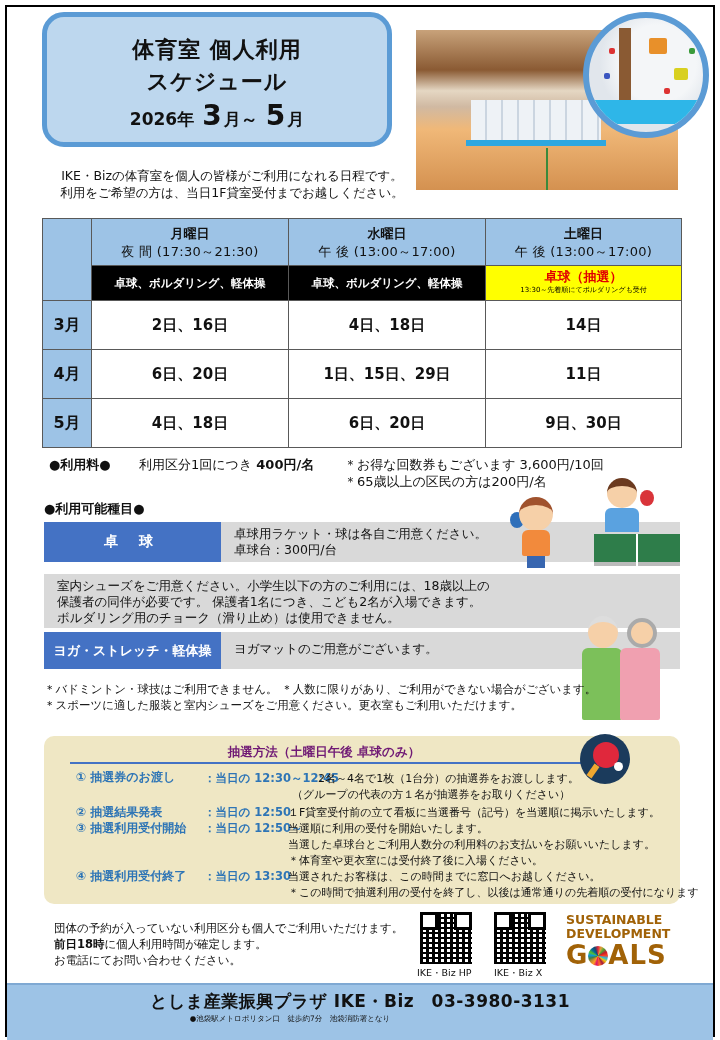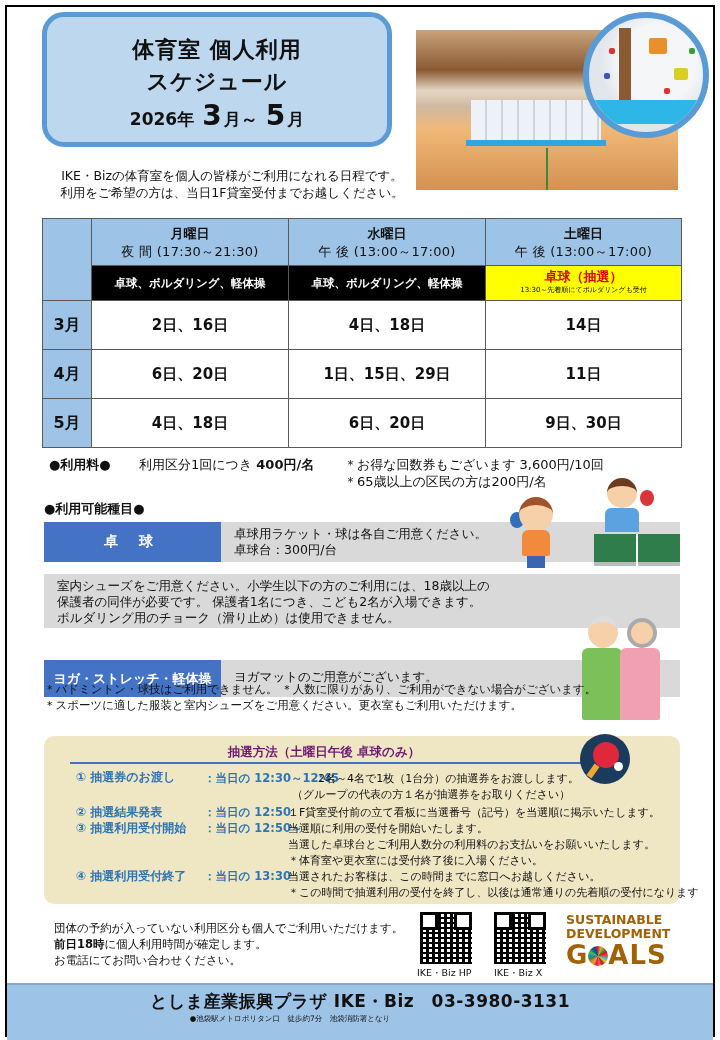--- a/index.html
+++ b/index.html
@@ -55,21 +55,21 @@
 
   
   .act-row { position: absolute; left: 44px; width: 636px; display: flex; }
   .act-row .name { width: 177px; background: #4472c4; color: #fff; font-weight: bold; display: flex; flex-direction: column; align-items: center; justify-content: center; text-align: center; }
   .act-row .desc { flex: 1; background: #d9d9d9; font-size: 12.5px; line-height: 16px; padding: 4px 0 0 13px; }
   .r1 { top: 522px; height: 40px; }
   .r1 .name { font-size: 14px; letter-spacing: 8px; text-align: center; }
   .r2 { top: 574px; height: 54px; }
   .r2 .name .main { font-size: 15px; letter-spacing: 2px; }
   .r2 .name .sub { font-size: 10.5px; font-weight: normal; color: #dce6f5; margin-top: 1px; }
-  .r3 { top: 660px; height: 37px; }
+  .r3 { top: 632px; height: 37px; }
   .r3 .name { font-size: 13px; }
   .r3 .desc { padding-top: 9px; }
 
   .notes { position: absolute; left: 44px; top: 681px; font-size: 11.5px; line-height: 16px; }
 
   
   .ill { position: absolute; }
   .boy-head { left: 519px; top: 497px; width: 34px; height: 34px; border-radius: 50%; background: #f6d0a8; border-top: 8px solid #a0522d; }
   .boy-body { left: 522px; top: 530px; width: 28px; height: 26px; background: #f28a3c; border-radius: 6px 6px 2px 2px; }
   .boy-legs { left: 527px; top: 556px; width: 18px; height: 12px; background: #3866b0; }

